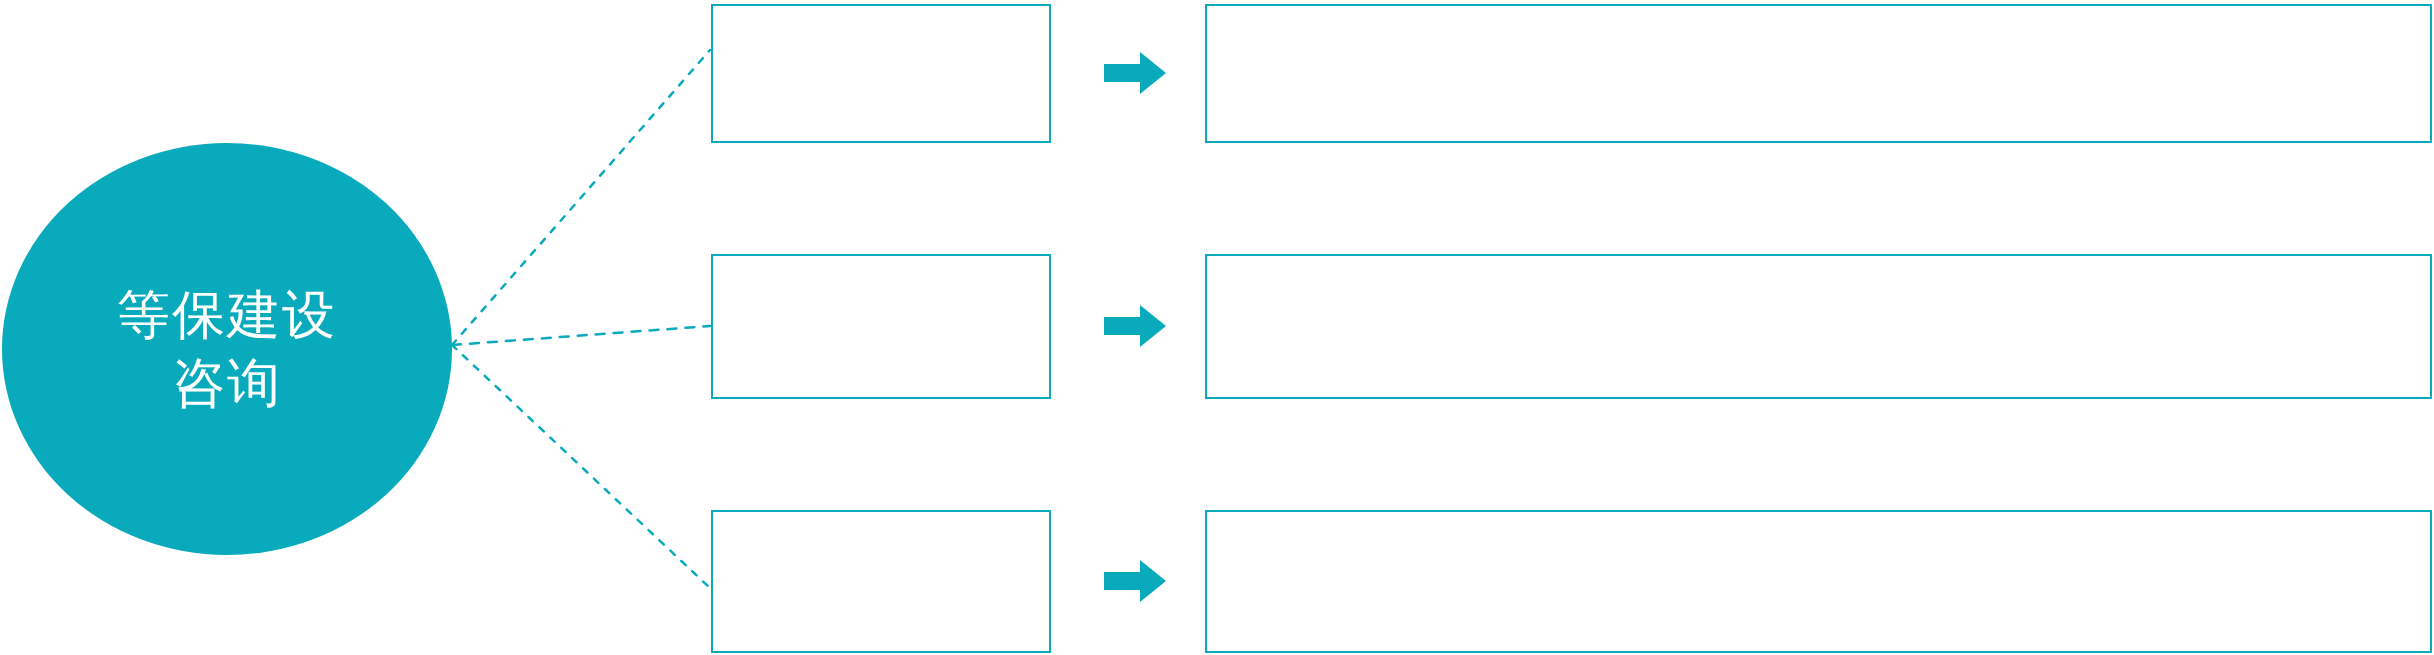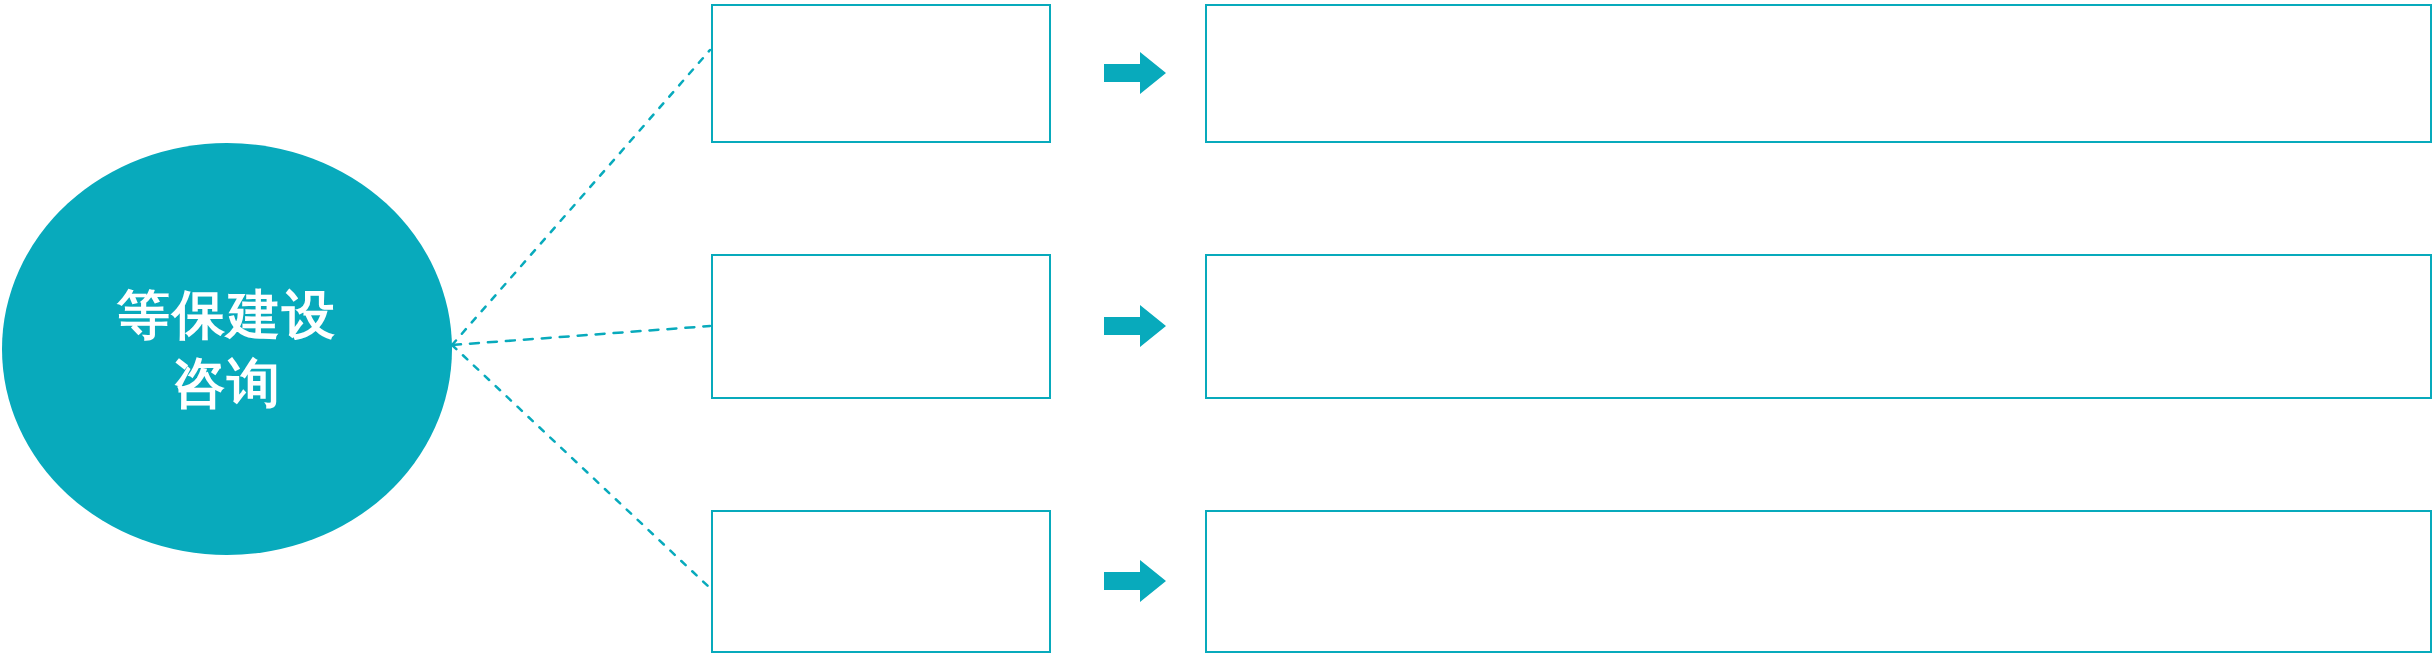--- a/index.html
+++ b/index.html
@@ -29,21 +29,21 @@
     background: #08aabc;
     display: flex;
     align-items: center;
     justify-content: center;
     box-sizing: border-box;
   }
   .hub-label {
     color: #ffffff;
     font-size: 53px;
     line-height: 1.28;
-    font-weight: 700;
+    font-weight: 400;
     text-align: center;
     letter-spacing: 2px;
     white-space: pre-line;
     user-select: none;
   }
 
   
   .connectors {
     position: absolute;
     left: 0;

